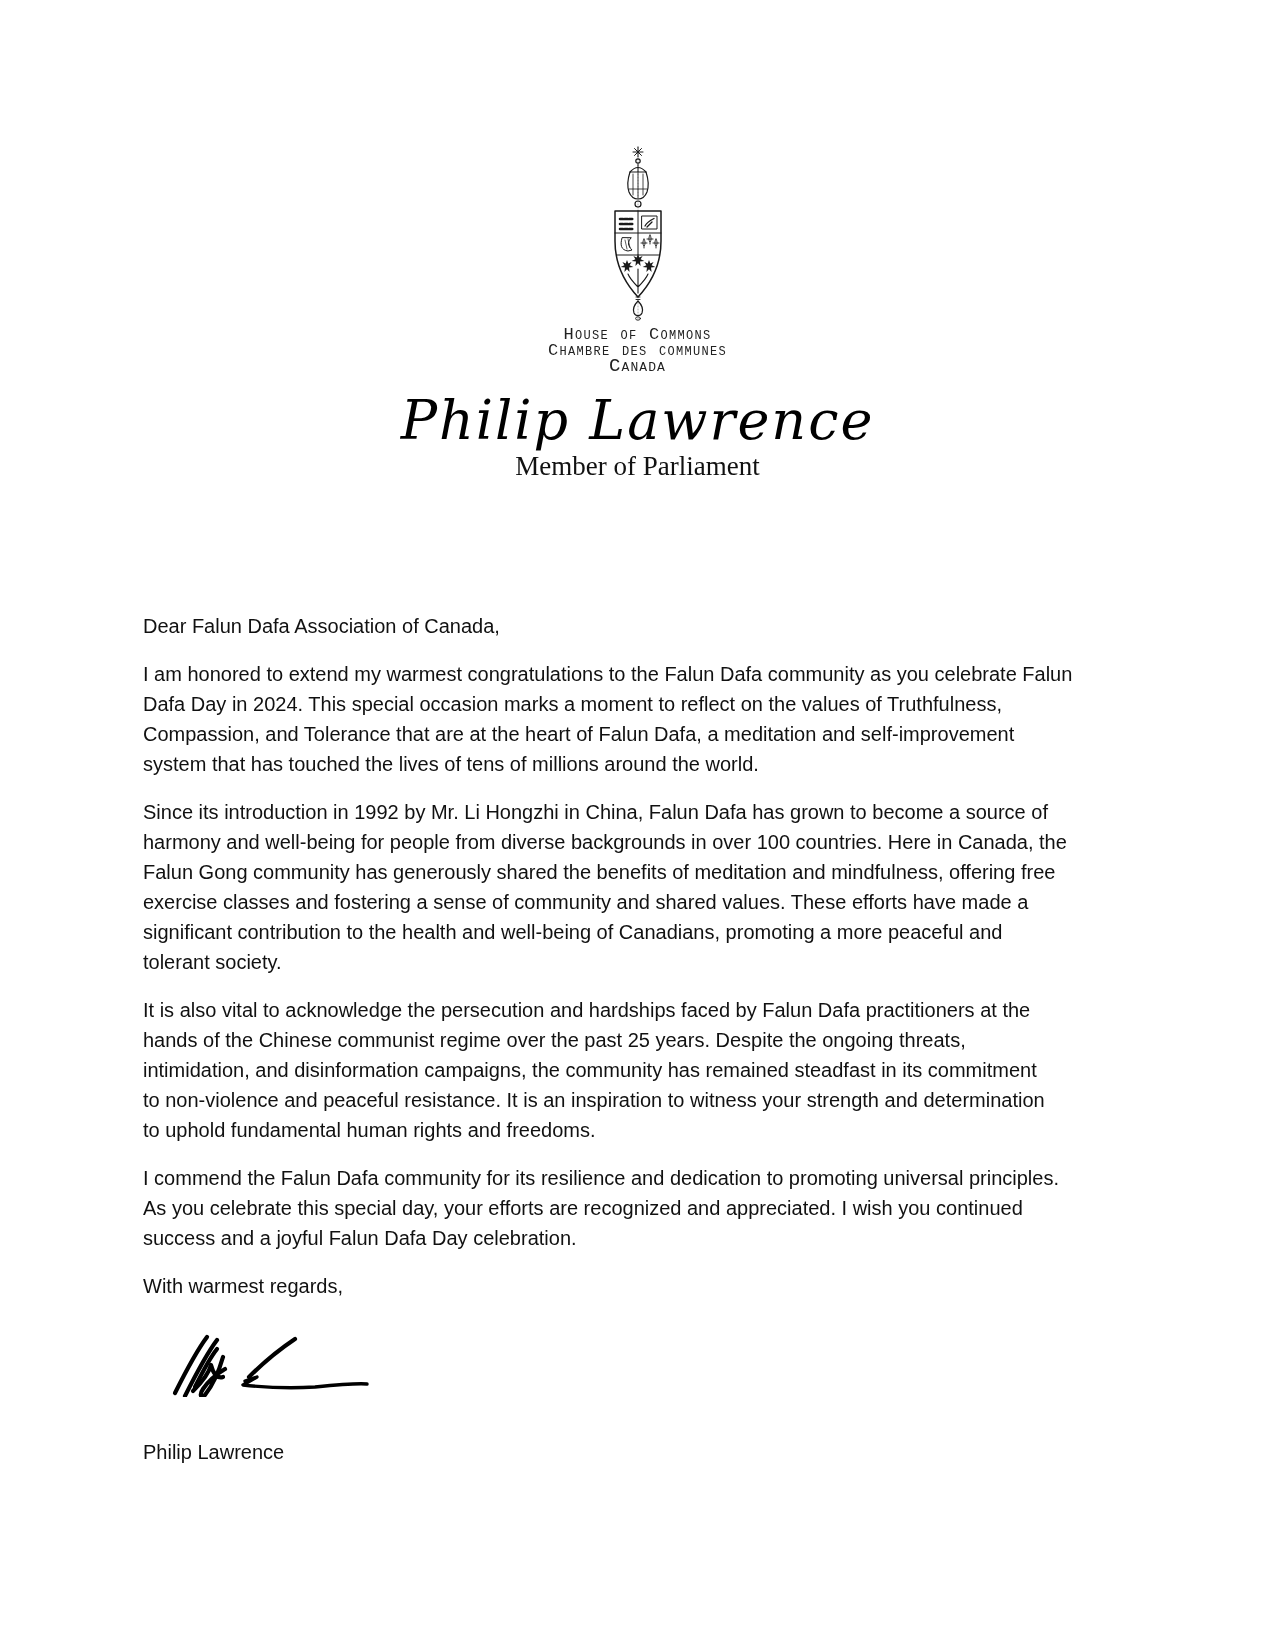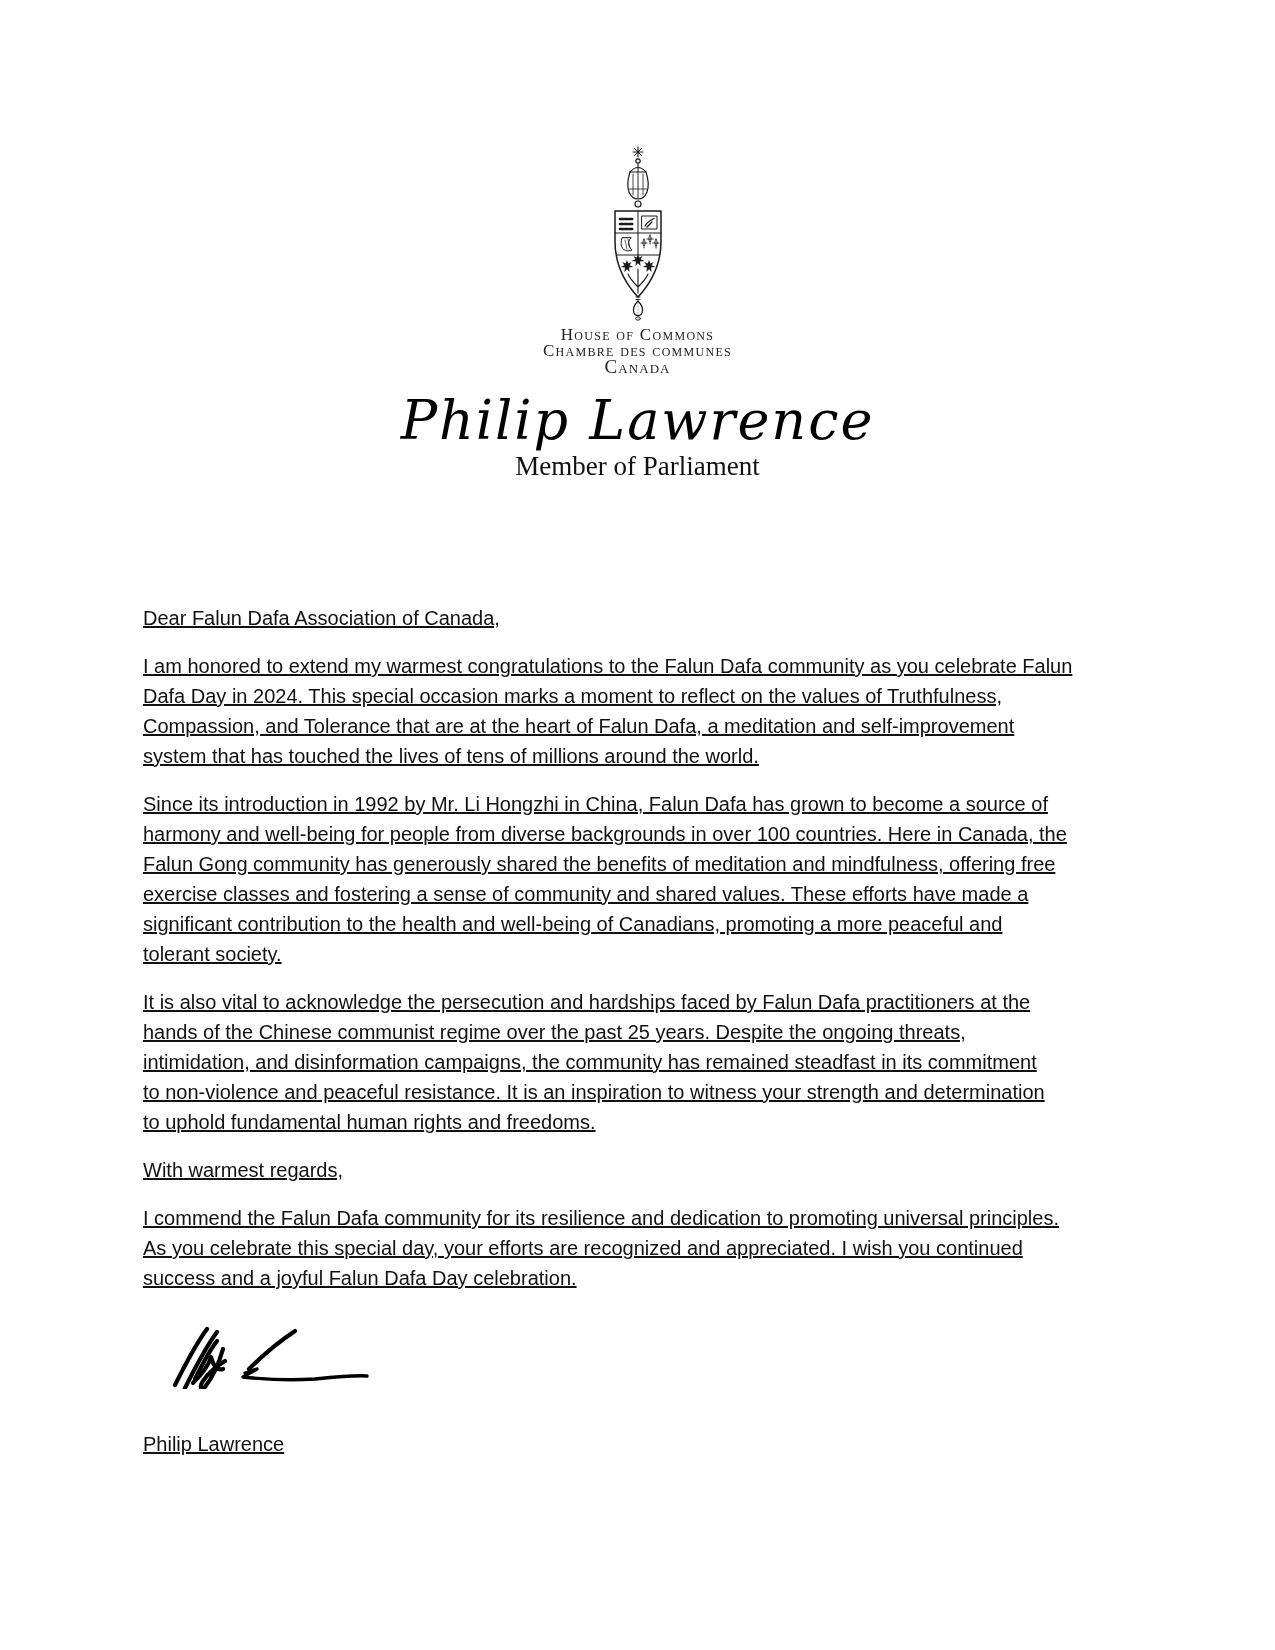--- a/index.html
+++ b/index.html
@@ -14,21 +14,21 @@
   }
 
   
   .letterhead {
     position:absolute; top:145px; left:0; right:0;
     text-align:center;
   }
   .crest { display:block; margin:0 auto; }
   .org-block {
     margin-top:4px;
-    font-family:Liberation Serif, serif;
+    font-family:Liberation Mono, monospace;
     font-variant:small-caps;
     color:#222;
   }
   .org-line1, .org-line2 {
     font-size:17px; line-height:16px; letter-spacing:1.3px;
   }
   .org-line3 {
     font-size:19px; line-height:15px; letter-spacing:1.1px;
   }
   .script-name {
@@ -49,23 +49,22 @@
 
   
   .letter-body {
     position:absolute;
     top:603px; left:143px; right:120px;
     font-size:20px;
     line-height:30px;
     color:#111;
   }
   .letter-body p {
-    margin:0 0 18px 0;
+    margin:8px 0 18px 0;
     white-space:pre;
-    text-decoration:underline;
   }
   .signature {
     display:block;
     margin:26px 0 0 22px;
   }
   .signed-name {
     margin-top:40px !important;
   }
 </style>
 </head>
@@ -140,24 +139,24 @@
 harmony and well-being for people from diverse backgrounds in over 100 countries. Here in Canada, the
 Falun Gong community has generously shared the benefits of meditation and mindfulness, offering free
 exercise classes and fostering a sense of community and shared values. These efforts have made a
 significant contribution to the health and well-being of Canadians, promoting a more peaceful and
 tolerant society.</p>
     <p>It is also vital to acknowledge the persecution and hardships faced by Falun Dafa practitioners at the
 hands of the Chinese communist regime over the past 25 years. Despite the ongoing threats,
 intimidation, and disinformation campaigns, the community has remained steadfast in its commitment
 to non-violence and peaceful resistance. It is an inspiration to witness your strength and determination
 to uphold fundamental human rights and freedoms.</p>
-    <p>With warmest regards,</p>
     <p>I commend the Falun Dafa community for its resilience and dedication to promoting universal principles.
 As you celebrate this special day, your efforts are recognized and appreciated. I wish you continued
 success and a joyful Falun Dafa Day celebration.</p>
+    <p>With warmest regards,</p>
 
     <svg class="signature" width="212" height="70" viewBox="0 0 212 70" fill="none" stroke="#000" stroke-width="4.2" stroke-linecap="round" stroke-linejoin="round">
       <path d="M10,66 C18,50 30,26 42,10"></path>
       <path d="M20,69 C28,53 40,29 52,13"></path>
       <path d="M30,60 C36,48 44,32 52,22"></path>
       <path d="M28,64 C36,56 44,46 46,38 C48,46 52,52 58,50"></path>
       <path d="M58,30 C54,44 48,58 40,68 C36,72 34,68 38,62 C42,56 50,48 60,42"></path>
       <path d="M130,12 C112,24 96,38 84,50"></path>
       <path d="M80,54 L92,50 L78,58 C96,60 120,62 150,60 C170,58 190,56 202,57" stroke-width="3.4"></path>
     </svg>

